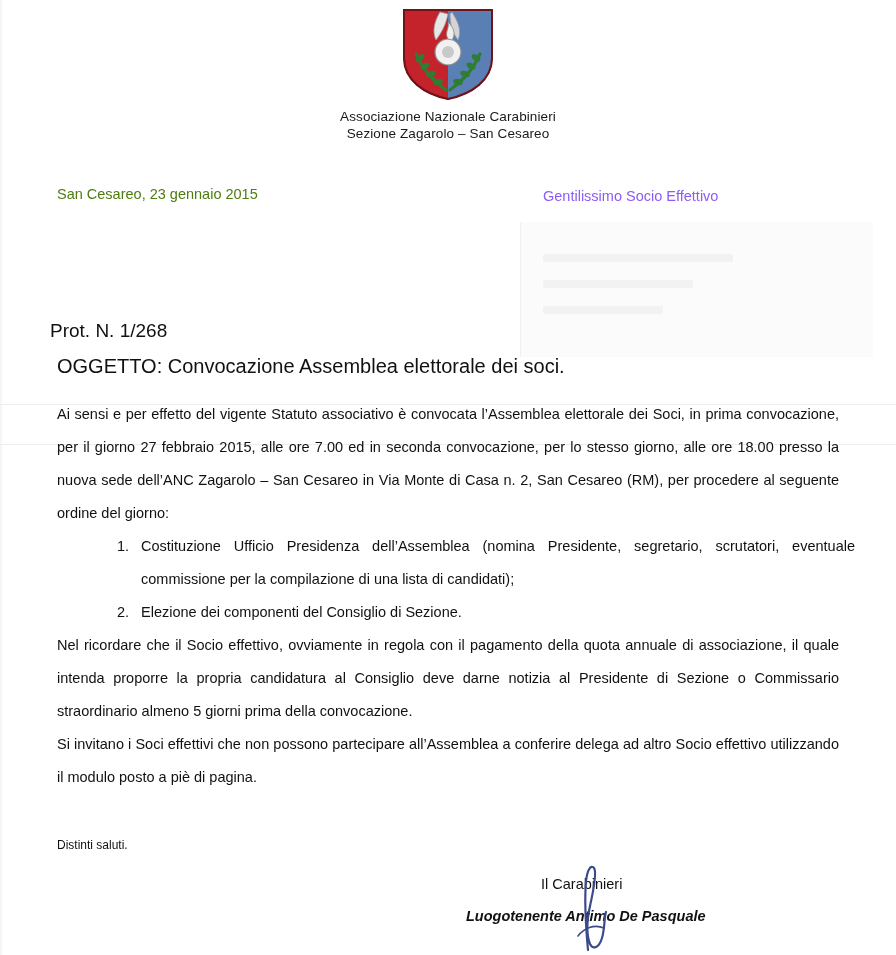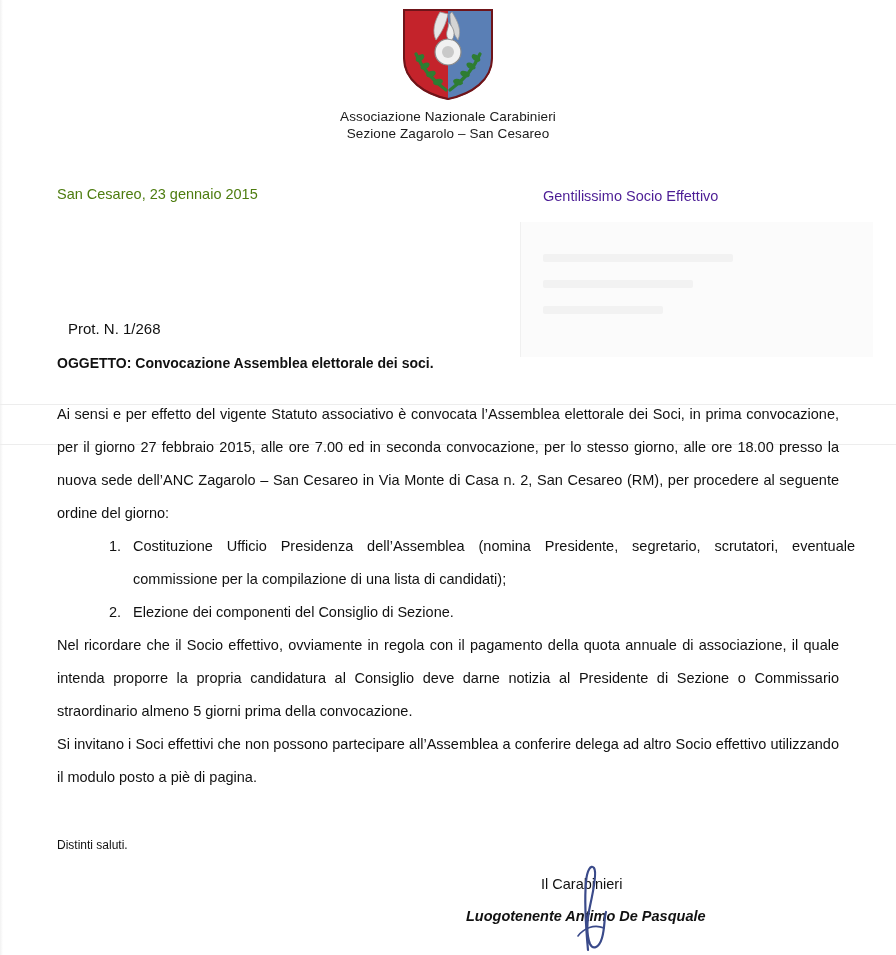--- a/index.html
+++ b/index.html
@@ -66,51 +66,50 @@
     left: 57px;
     top: 186px;
     font-size: 14.5px;
     color: #4d7c0f;
   }
   .addressee {
     position: absolute;
     left: 543px;
     top: 188px;
     font-size: 14.5px;
-    color: #4c1d95;
+    color: #8b5cf6;
   }
   .addressee-box {
     position: absolute;
     left: 520px;
     top: 222px;
     width: 352px;
     height: 135px;
     background: #fbfbfb;
     border-left: 1px solid #f0f0f0;
   }
   .ghost-line {
     position: absolute;
     height: 8px;
     background: #f0f0f0;
     border-radius: 2px;
     opacity: 0.85;
   }
   
   .prot {
     position: absolute;
-    left: 68px;
+    left: 50px;
     top: 320px;
-    font-size: 15px;
+    font-size: 19px;
   }
   .subject {
     position: absolute;
     left: 57px;
     top: 355px;
-    font-size: 14px;
-    font-weight: bold;
+    font-size: 20px;
   }
   .body-block {
     position: absolute;
     left: 57px;
     top: 398px;
     width: 798px;
     font-size: 14.5px;
     line-height: 33px;
     text-align: justify;
     text-justify: inter-word;
@@ -121,20 +120,21 @@
   }
   ol.agenda {
     margin: 0;
     padding-left: 68px;
     list-style-position: outside;
   }
   ol.agenda li {
     text-align: justify;
     padding-left: 8px;
     margin-bottom: 0;
+    margin-left: 8px;
   }
   .closing {
     position: absolute;
     left: 57px;
     top: 838px;
     font-size: 12px;
   }
   
   .sig-title {
     position: absolute;

